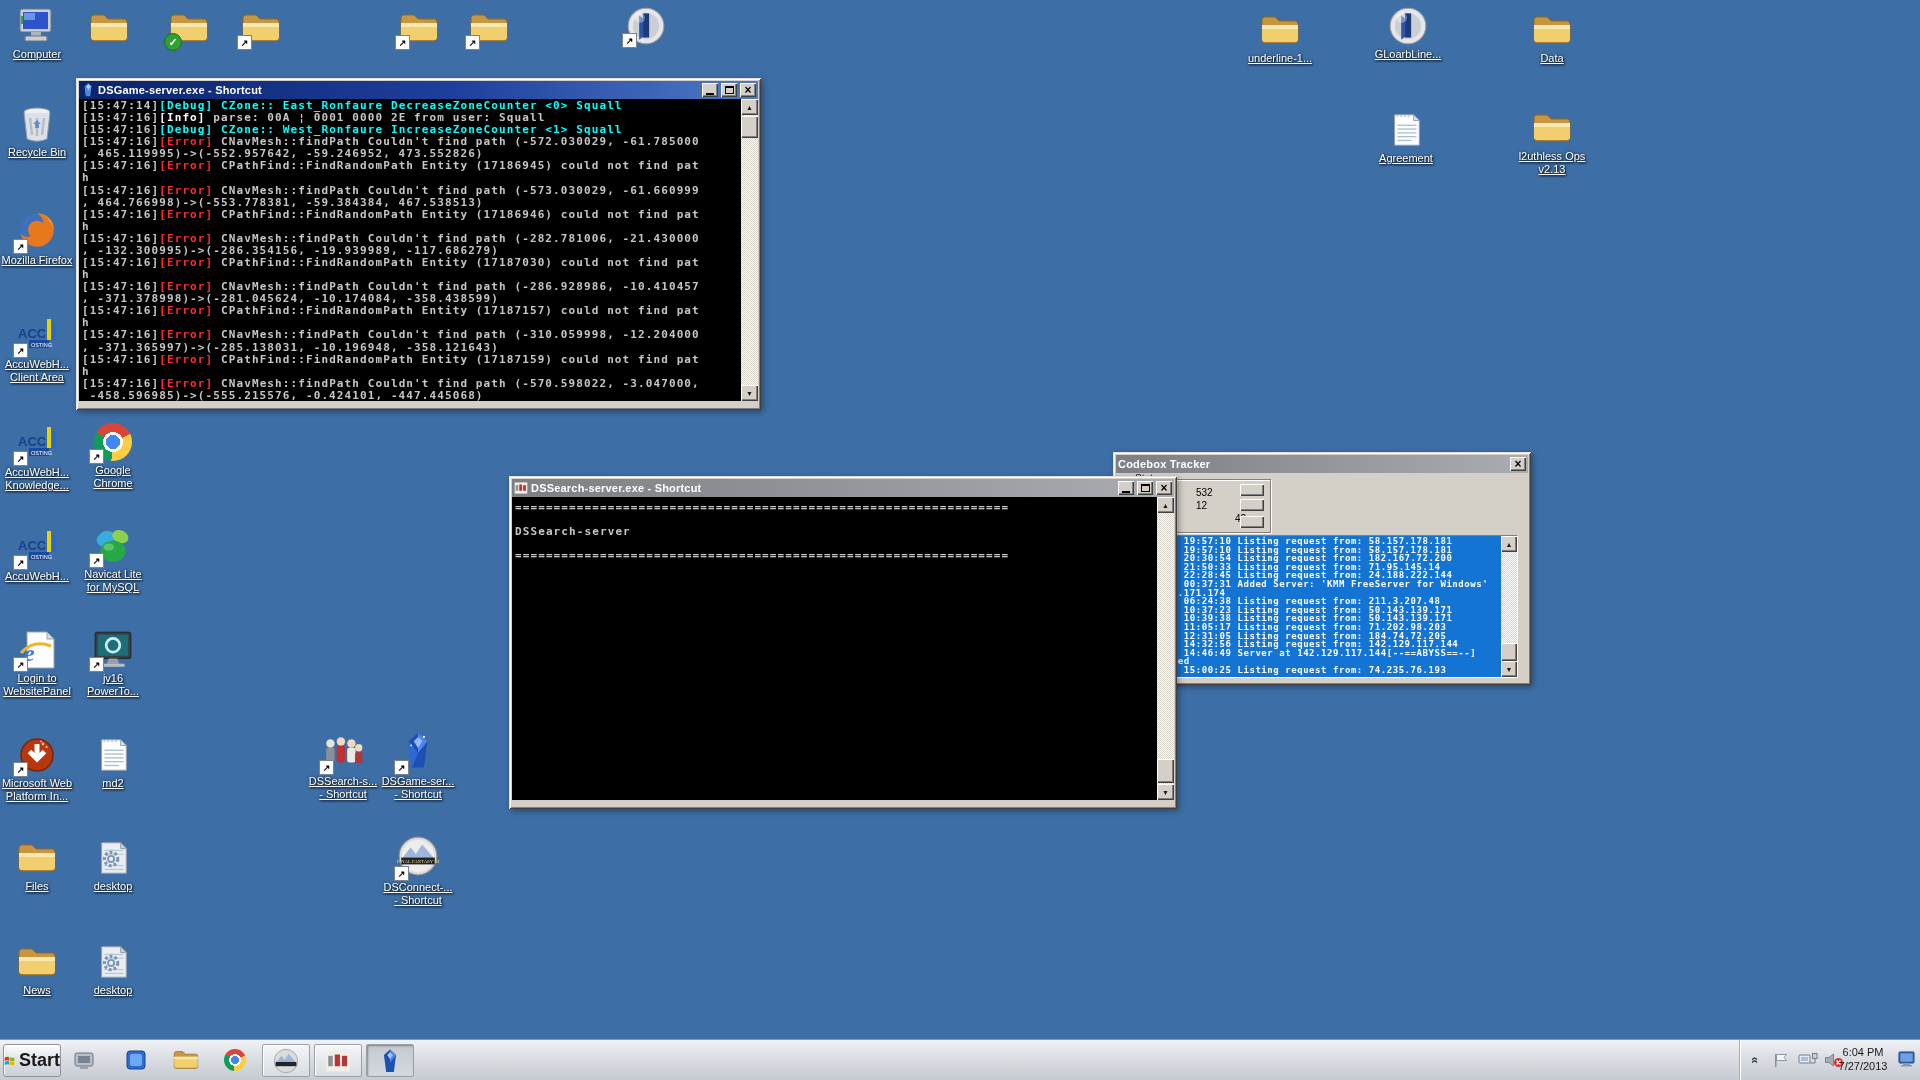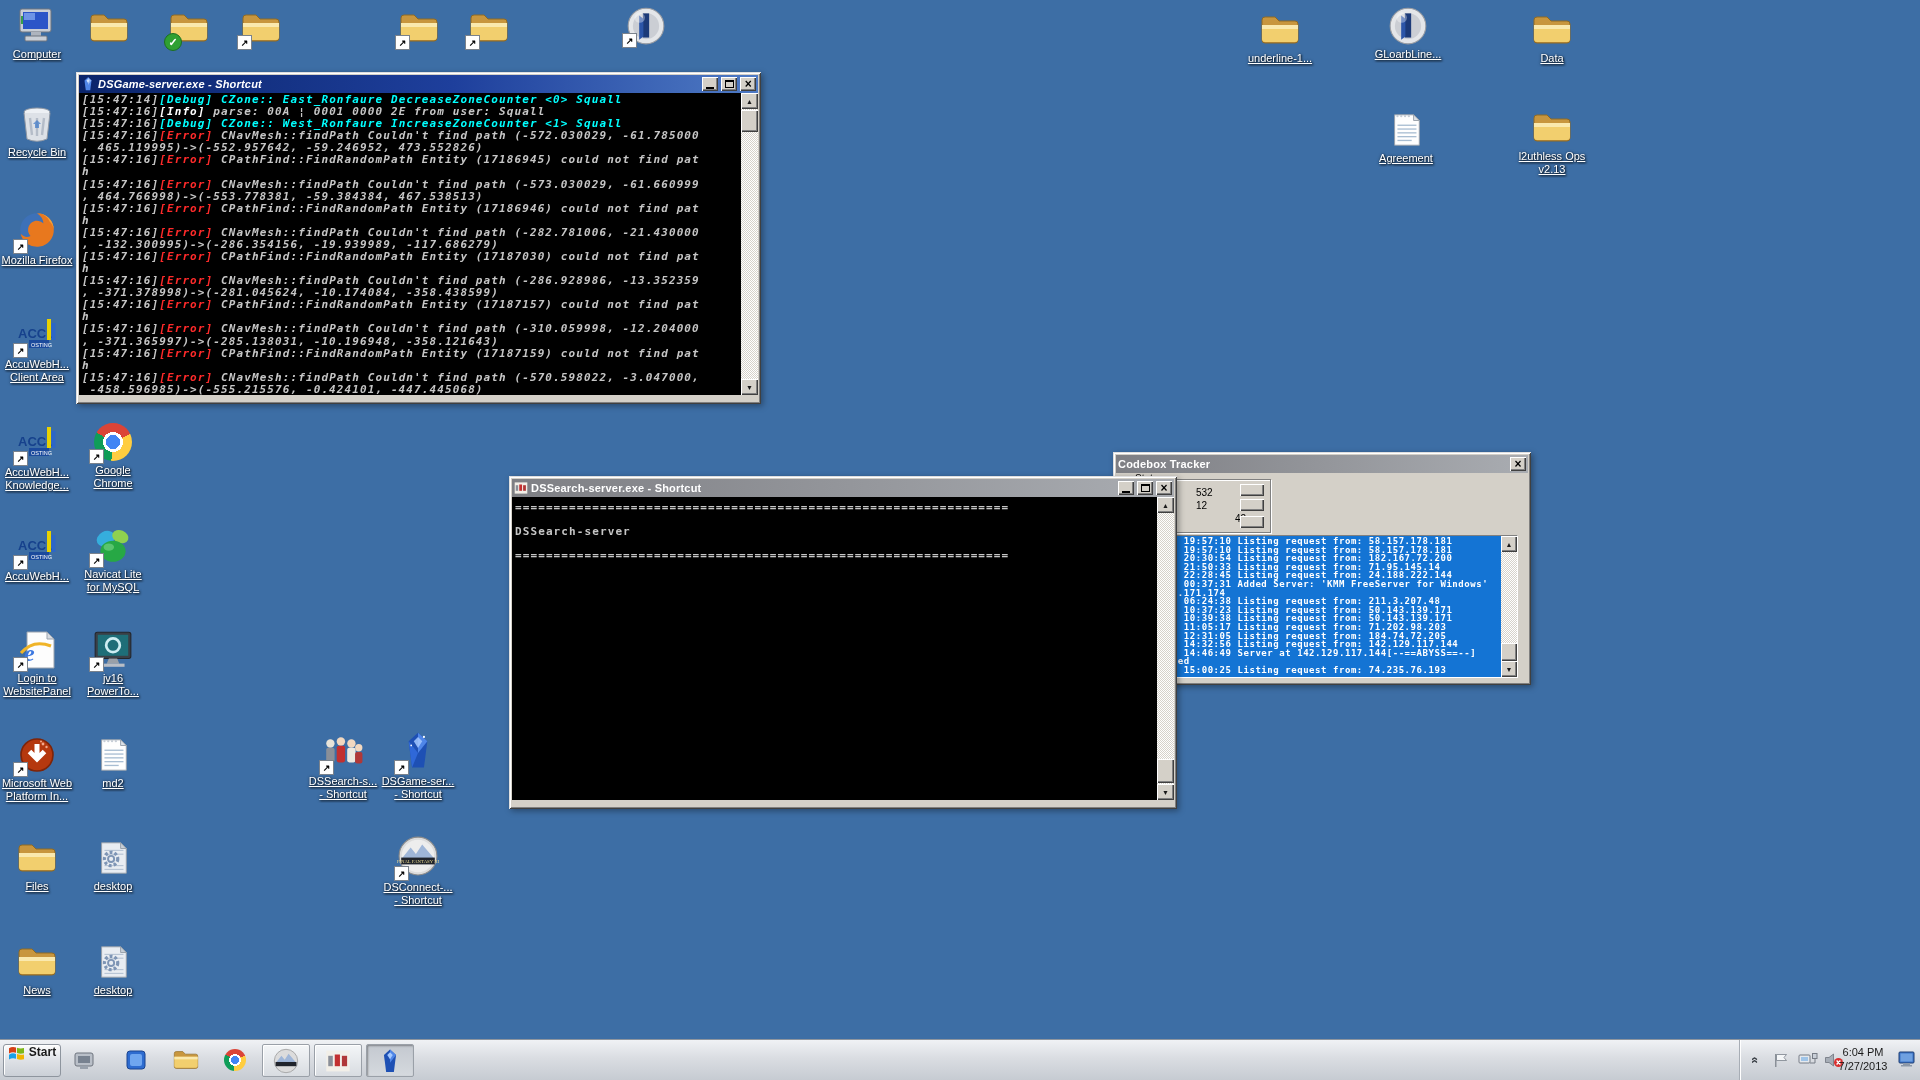--- a/index.html
+++ b/index.html
@@ -51,22 +51,22 @@
   .stat-row{position:absolute;font-size:10px;color:#000;}
   .mini-btn{position:absolute;width:24px;height:12px;background:#D4D0C8;
             box-shadow:inset 1px 1px 0 #fff,inset -1px -1px 0 #404040,inset -2px -2px 0 #808080;}
   .listbox{position:absolute;background:#1474D4;border:1px solid;border-color:#808080 #fff #fff #808080;overflow:hidden;}
   .listbody{position:absolute;inset:1px 17px 1px 18px;}
   .listbox .cline{font-size:9px;line-height:8.6px;letter-spacing:.55px;color:#fff;font-weight:bold;}
   
   #taskbar{position:absolute;left:0;right:0;bottom:0;height:40px;
            background:linear-gradient(#F0F2F5 0%,#DADDE2 45%,#C6CBD2 100%);border-top:1px solid #8E959E;}
   .start-btn{position:absolute;left:3px;top:4px;width:56px;height:31px;border-radius:3px;border:1px solid #8E959E;
-             background:linear-gradient(#FDFDFD,#DEE1E6 50%,#CBD0D7);display:flex;align-items:flex-start;justify-content:center;gap:4px;
-             font-size:12px;font-weight:bold;color:#1A1A1A;box-shadow:inset 1px 1px 0 #fff;}
+             background:linear-gradient(#FDFDFD,#DEE1E6 50%,#CBD0D7);display:flex;align-items:center;justify-content:center;gap:4px;
+             font-size:18px;font-weight:bold;color:#1A1A1A;box-shadow:inset 1px 1px 0 #fff;}
   .ql{position:absolute;top:7px;width:26px;height:26px;display:flex;align-items:center;justify-content:center;}
   .tkbtn{position:absolute;top:4px;width:46px;height:31px;border:1px solid #9AA0A8;border-radius:2px;
          background:linear-gradient(#F4F6F8,#D8DCE1);display:flex;align-items:center;justify-content:center;
          box-shadow:inset 1px 1px 0 #fff;}
   .tkbtn.pressed{background:linear-gradient(#C4C9D0,#D5D9DE);box-shadow:inset 1px 1px 2px rgba(0,0,0,.35);}
   .tray{position:absolute;right:0;top:0;bottom:0;width:180px;border-left:1px solid #A7ADB5;box-shadow:inset 1px 0 0 #fff;}
   .tray-icon{position:absolute;top:12px;}
   .clock{position:absolute;right:26px;top:5px;width:62px;text-align:center;font-size:11px;line-height:14px;color:#1A1A1A;}
   .chevron{transform:rotate(90deg);font-weight:bold;font-size:12px;color:#3A3F46;display:inline-block;}
 </style>
@@ -542,21 +542,21 @@
         <div class="sbar" style="width:16px;">
           <span class="sbtn" style="top:0;width:16px;">▲</span>
           <span class="sthumb" style="bottom:16px;height:18px;width:16px;"></span>
           <span class="sbtn" style="bottom:0;width:16px;">▼</span>
         </div>
       </div>
     </div>
   </div>
 
 
-  <div class="win" style="left:76px;top:72px;width:679px;height:326px;z-index:6;font-style:italic;">
+  <div class="win" style="left:76px;top:78px;width:679px;height:326px;z-index:6;">
     <div class="tbar tbar-active">
       <svg class="ticon" viewBox="0 0 40 44">
           <polygon points="20,1 31,11 27,42 13,42 9,11" fill="#4F86E8"></polygon>
           <polygon points="20,1 31,11 20,25" fill="#8FB4F4"></polygon>
           <polygon points="20,6 25,11 20,19 15,11" fill="#CFE2FF"></polygon>
         </svg>
       <span class="ttl">DSGame-server.exe - Shortcut</span>
       <span class="cbtn">
           <span class="gl-min"></span>
         </span>
@@ -577,21 +577,21 @@
           <div class="cline"><span class="seg-g">[15:47:16]</span><span class="seg-r">[Error]</span><span class="seg-g"> CPathFind::FindRandomPath Entity (17186945) could not find pat</span></div>
           <div class="cline"><span class="seg-g">h</span></div>
           <div class="cline"><span class="seg-g">[15:47:16]</span><span class="seg-r">[Error]</span><span class="seg-g"> CNavMesh::findPath Couldn't find path (-573.030029, -61.660999</span></div>
           <div class="cline"><span class="seg-g">, 464.766998)-&gt;(-553.778381, -59.384384, 467.538513)</span></div>
           <div class="cline"><span class="seg-g">[15:47:16]</span><span class="seg-r">[Error]</span><span class="seg-g"> CPathFind::FindRandomPath Entity (17186946) could not find pat</span></div>
           <div class="cline"><span class="seg-g">h</span></div>
           <div class="cline"><span class="seg-g">[15:47:16]</span><span class="seg-r">[Error]</span><span class="seg-g"> CNavMesh::findPath Couldn't find path (-282.781006, -21.430000</span></div>
           <div class="cline"><span class="seg-g">, -132.300995)-&gt;(-286.354156, -19.939989, -117.686279)</span></div>
           <div class="cline"><span class="seg-g">[15:47:16]</span><span class="seg-r">[Error]</span><span class="seg-g"> CPathFind::FindRandomPath Entity (17187030) could not find pat</span></div>
           <div class="cline"><span class="seg-g">h</span></div>
-          <div class="cline"><span class="seg-g">[15:47:16]</span><span class="seg-r">[Error]</span><span class="seg-g"> CNavMesh::findPath Couldn't find path (-286.928986, -13.352359</span></div>
+          <div class="cline"><span class="seg-g">[15:47:16]</span><span class="seg-r">[Error]</span><span class="seg-g"> CNavMesh::findPath Couldn't find path (-286.928986, -10.410457</span></div>
           <div class="cline"><span class="seg-g">, -371.378998)-&gt;(-281.045624, -10.174084, -358.438599)</span></div>
           <div class="cline"><span class="seg-g">[15:47:16]</span><span class="seg-r">[Error]</span><span class="seg-g"> CPathFind::FindRandomPath Entity (17187157) could not find pat</span></div>
           <div class="cline"><span class="seg-g">h</span></div>
           <div class="cline"><span class="seg-g">[15:47:16]</span><span class="seg-r">[Error]</span><span class="seg-g"> CNavMesh::findPath Couldn't find path (-310.059998, -12.204000</span></div>
           <div class="cline"><span class="seg-g">, -371.365997)-&gt;(-285.138031, -10.196948, -358.121643)</span></div>
           <div class="cline"><span class="seg-g">[15:47:16]</span><span class="seg-r">[Error]</span><span class="seg-g"> CPathFind::FindRandomPath Entity (17187159) could not find pat</span></div>
           <div class="cline"><span class="seg-g">h</span></div>
           <div class="cline"><span class="seg-g">[15:47:16]</span><span class="seg-r">[Error]</span><span class="seg-g"> CNavMesh::findPath Couldn't find path (-570.598022, -3.047000,</span></div>
           <div class="cline"><span class="seg-g"> -458.596985)-&gt;(-555.215576, -0.424101, -447.445068)</span></div>
         </div>

